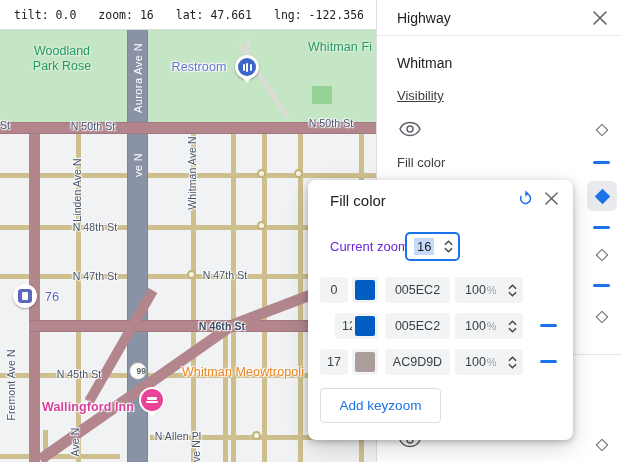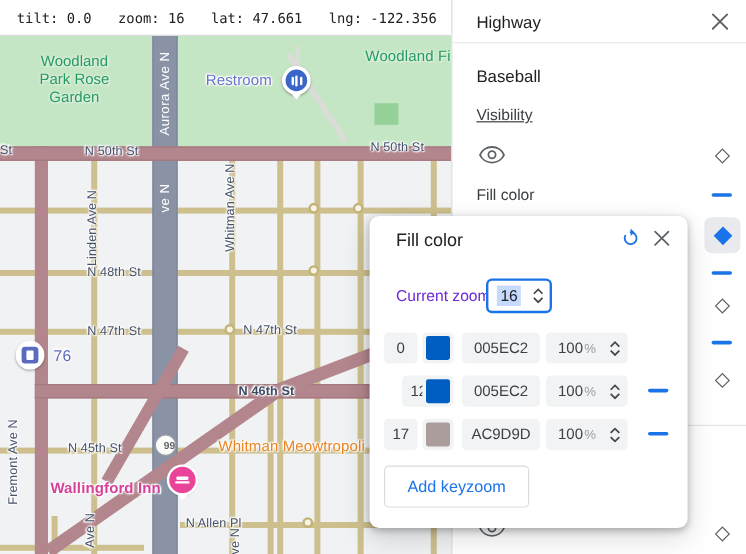--- a/index.html
+++ b/index.html
@@ -142,23 +142,22 @@
 
     <div class="node" style="left:257px;top:139px;"></div>
     <div class="node" style="left:257px;top:191px;"></div>
     <div class="node" style="left:294px;top:139px;"></div>
     <div class="node" style="left:187px;top:240px;"></div>
     <div class="node" style="left:252px;top:401px;"></div>
 
     <div class="park-name poi-green">
       <div>Woodland</div>
         <div>Park Rose</div>
-        <div>Garden</div>
-    </div>
-    <span class="sl poi-green" style="left:340px;top:17px;">Woodland Fi</span>
+    </div>
+    <span class="sl poi-green" style="left:340px;top:17px;">Whitman Fi</span>
     <span class="sl poi-rest" style="left:199px;top:37px;">Restroom</span>
 
     <span class="sl" style="left:5px;top:95px;">St</span>
     <span class="sl" style="left:93px;top:96px;">N 50th St</span>
     <span class="sl" style="left:331px;top:93px;">N 50th St</span>
     <span class="sl" style="left:95px;top:197px;">N 48th St</span>
     <span class="sl" style="left:95px;top:246px;">N 47th St</span>
     <span class="sl" style="left:225px;top:245px;">N 47th St</span>
     <span class="sl hwy" style="left:222px;top:296px;">N 46th St</span>
     <span class="sl" style="left:79px;top:344px;">N 45th St</span>
@@ -207,21 +206,21 @@
   </div>
 
   <div class="panel">
     <div class="panel-header"></div>
     <div class="panel-title">Highway</div>
     <div class="icon-btn panel-close">
       <svg width="14" height="14" viewBox="0 0 14 14">
           <path d="M1 1l12 12M13 1L1 13" stroke="#5f6368" stroke-width="1.6" stroke-linecap="round"></path>
         </svg>
     </div>
-    <div class="panel-section">Baseball</div>
+    <div class="panel-section">Whitman</div>
     <div class="panel-label" style="top:88px;text-decoration:underline;">Visibility</div>
     <div class="eye-row">
       <svg width="22" height="16" viewBox="0 0 22 16">
           <path d="M11 1.5C6.3 1.5 2.5 4.5 1 8c1.5 3.5 5.3 6.5 10 6.5S19.5 11.5 21 8c-1.5-3.5-5.3-6.5-10-6.5z" fill="none" stroke="#5f6368" stroke-width="1.5"></path>
           <circle cx="11" cy="8" r="3" fill="none" stroke="#5f6368" stroke-width="1.5"></circle>
         </svg>
     </div>
     <div class="panel-label" style="top:155px;">Fill color</div>
 
     <span class="rail diamond-o" style="left:225px;top:130px;"></span>

